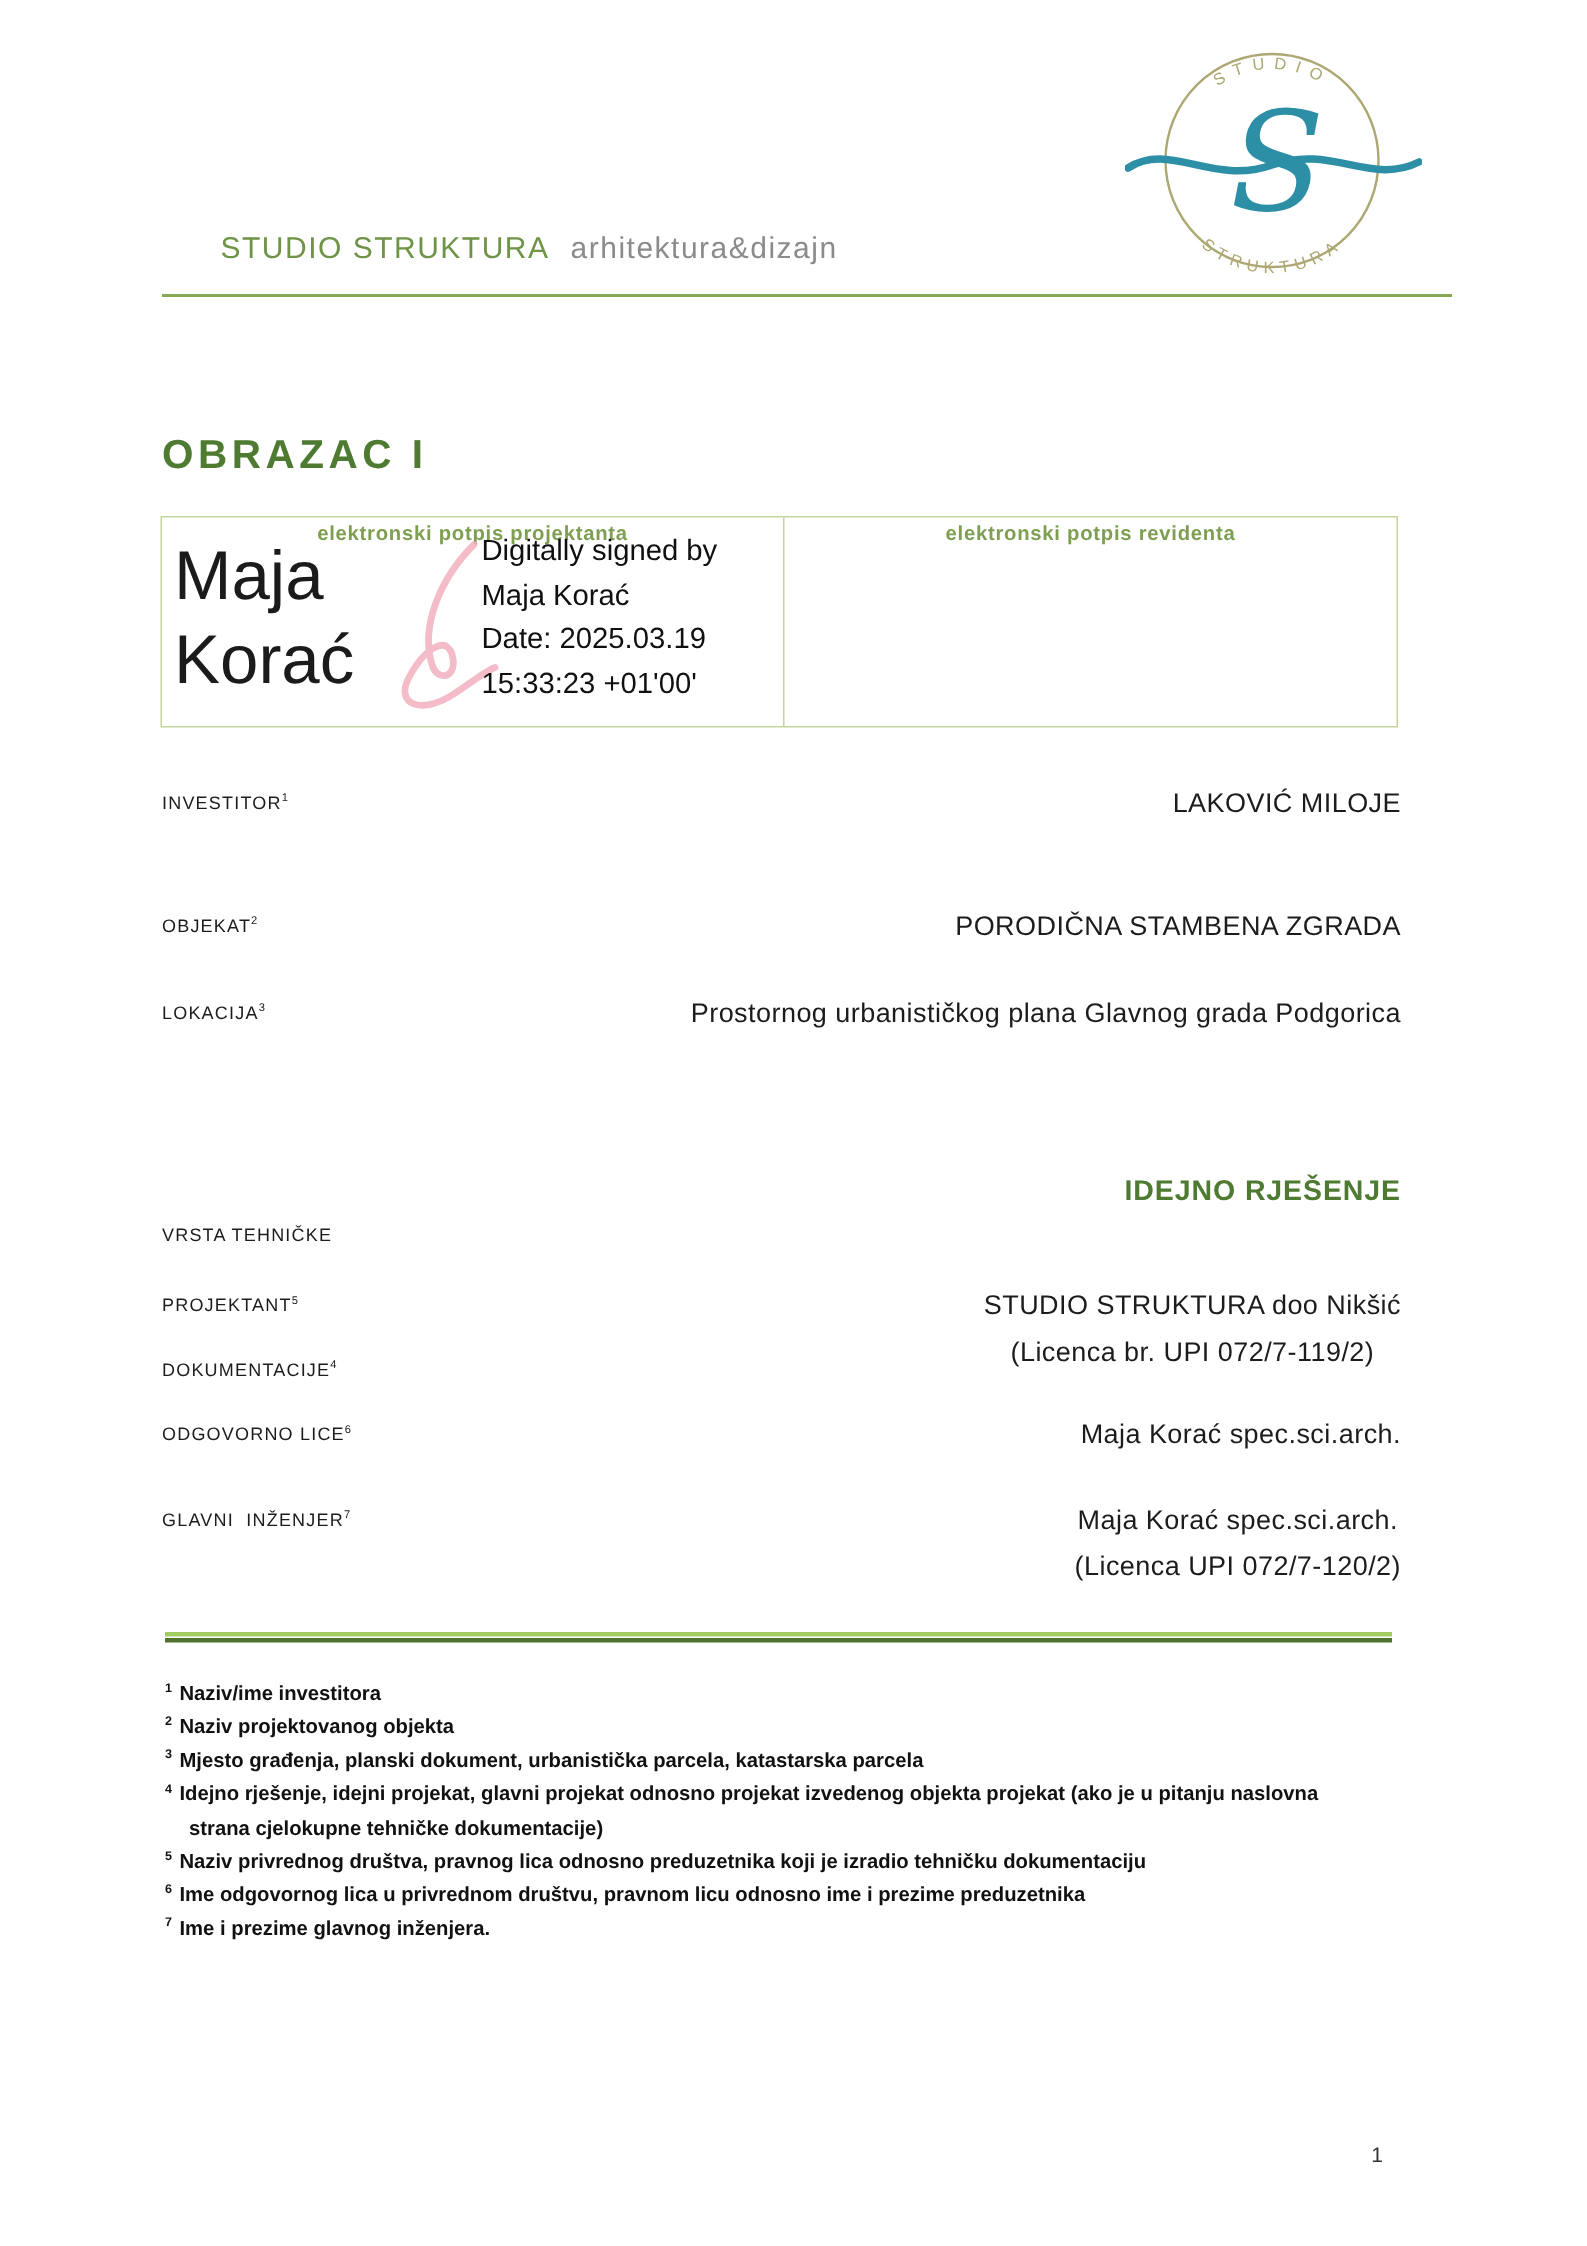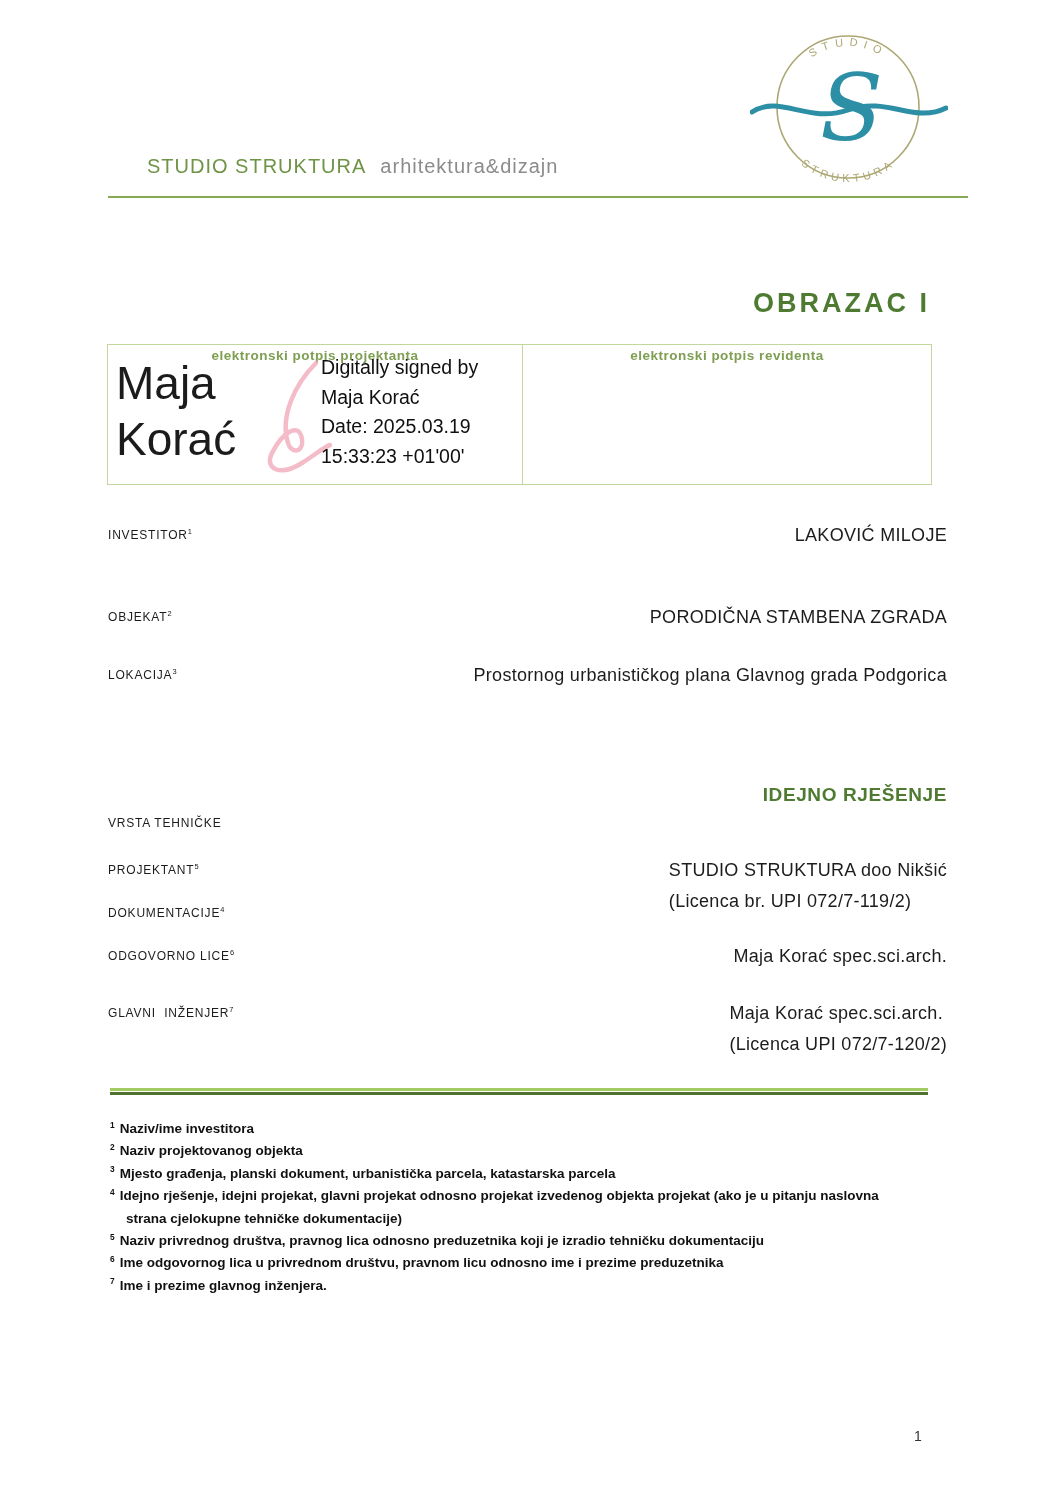--- a/index.html
+++ b/index.html
@@ -7,33 +7,33 @@
     position:relative;width:1058px;height:1497px;background:#fff;overflow:hidden;
     font-family:"Liberation Sans",sans-serif;color:#1c1c1c;
   }
   
   .logo{position:absolute;left:750px;top:24px;width:198px;height:162px;}
   .brand-line{position:absolute;left:147px;top:155px;font-size:20px;letter-spacing:1px;font-weight:400;white-space:nowrap;}
   .brand{color:var(--brand-green);}
   .tagline{color:var(--tagline-gray);margin-left:14px;}
   .header-rule{position:absolute;left:108px;top:196px;width:860px;height:2px;background:var(--rule-green);}
   
-  .doc-title{position:absolute;left:108px;top:288px;width:822px;text-align:right;
+  .doc-title{position:absolute;left:108px;top:288px;width:822px;text-align:left;
     font-size:27px;font-weight:bold;letter-spacing:3px;color:var(--heading-green);}
   
   .sig-table{position:absolute;left:107px;top:344px;width:823px;height:139px;border:1px solid var(--table-border-green);}
   .sig-cell-left{position:absolute;left:0;top:0;width:414px;height:100%;}
   .sig-cell-right{position:absolute;left:414px;top:0;right:0;height:100%;border-left:1px solid var(--table-border-green);}
   .sig-caption{position:absolute;left:0;top:3px;width:100%;text-align:center;font-size:13.5px;color:var(--caption-green);letter-spacing:0.5px;font-weight:bold;}
   .signer-name{position:absolute;left:8px;top:10px;font-size:46px;line-height:56px;color:#1b1b1b;}
   .flourish{position:absolute;left:150px;top:14px;width:90px;height:118px;}
   .sig-details{position:absolute;left:213px;top:8px;width:200px;font-size:19.5px;line-height:29.5px;color:#101010;white-space:nowrap;}
   
   .lbl{position:absolute;left:108px;font-size:12px;letter-spacing:0.8px;white-space:pre-wrap;line-height:30px;}
-  .val{position:absolute;right:111px;font-size:18px;letter-spacing:0.3px;text-align:left;line-height:31px;white-space:nowrap;}
+  .val{position:absolute;right:124px;font-size:18px;letter-spacing:0.3px;text-align:center;line-height:31px;white-space:nowrap;}
   sup{font-size:62%;line-height:0;}
   .val-green{color:var(--heading-green);font-weight:bold;font-size:19px;letter-spacing:0.6px;}
   
   .fn-divider{position:absolute;left:110px;top:1088px;width:818px;height:1px;
     border-top:3px solid var(--divider-light-green);border-bottom:3px solid var(--divider-dark-green);}
   .footnotes{position:absolute;left:110px;top:1118px;width:772px;font-size:13.5px;font-weight:bold;line-height:22.4px;color:#111;}
   .fn{padding-left:16px;text-indent:-16px;}
   .fn sup{margin-right:5px;}
   
   .page-number{position:absolute;left:903px;top:1428px;width:30px;text-align:center;font-size:14px;color:#333;}

